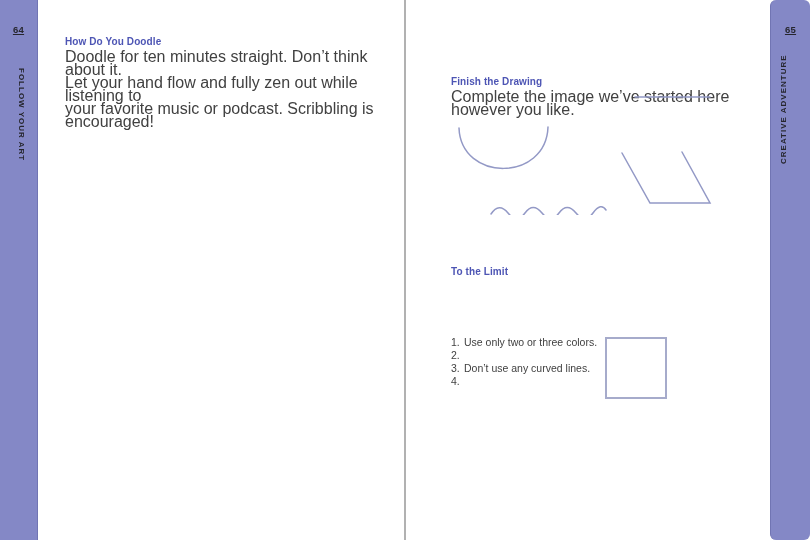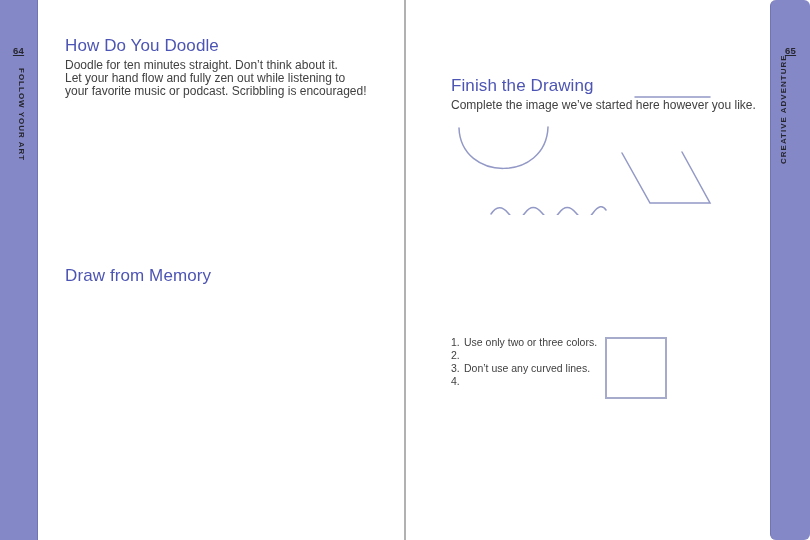--- a/index.html
+++ b/index.html
@@ -14,21 +14,21 @@
 
   
   .sidebar {
     position: absolute; top: 0; height: 540px;
     background: #8488c6;
   }
   .sidebar.left  { left: 0;    width: 38px; border-right: 1px solid #7175b3; }
   .sidebar.right { left: 770px; width: 40px; border-left: 1px solid #7175b3; border-radius: 6px; }
 
   .page-num {
-    position: absolute; top: 45px; left: 50%;
+    position: absolute; top: 24px; left: 50%;
     transform: translateX(-50%);
     font-size: 9.5px; font-weight: bold; color: #26262e;
     text-decoration: underline;
     letter-spacing: 0.3px;
   }
 
   .v-label {
     position: absolute;
     white-space: nowrap;
     font-size: 8px; font-weight: bold; color: #26262e;
@@ -46,26 +46,26 @@
 
   
   .section { position: absolute; width: 315px; }
   #sec-doodle { left: 65px;  top: 36px; }
   #sec-memory { left: 65px;  top: 266px; }
   #sec-finish { left: 451px; top: 36px; margin-top: 40px; }
   #sec-limit  { left: 451px; top: 266px; }
 
   .section h3 {
     margin: 0 0 3px 0;
-    font-size: 17px; font-weight: normal;
+    font-size: 10px; font-weight: bold;
     color: #4d55b4; letter-spacing: 0.1px;
   }
   .section p {
     margin: 0;
-    font-size: 12px; line-height: 13px;
+    font-size: 16px; line-height: 13px;
     color: #414141;
     white-space: pre-line;
   }
 
   
   .limit-list {
     position: absolute; left: 451px; top: 336px; width: 152px;
     font-size: 10.5px; line-height: 13px; color: #414141;
   }
   .li { display: flex; }
@@ -100,36 +100,36 @@
   <div class="spine"></div>
 
   <section class="section" id="sec-doodle">
     <h3>How Do You Doodle</h3>
     <p>Doodle for ten minutes straight. Don’t think about it.
 Let your hand flow and fully zen out while listening to
 your favorite music or podcast. Scribbling is encouraged!</p>
   </section>
 
   <section class="section" id="sec-memory">
-    <h3>Draw from Memory</h3>
   </section>
 
   <section class="section" id="sec-finish">
     <h3>Finish the Drawing</h3>
     <p>Complete the image we’ve started here however you like.</p>
   </section>
 
   <svg class="finish-svg" width="290" height="130" viewBox="440 85 290 130" fill="none" stroke="#9399c6" stroke-width="1.5" stroke-linecap="round">
     <path d="M459,128 C461,182 546,182 548,127"></path>
     <path d="M491,214 Q499,202 508,213 T525,213 T542,213 T559,213 T576,213 T593,213 T606,210"></path>
     <path d="M635,97 L710,97"></path>
     <path d="M622,153 L650,203 L710,203 L682,152"></path>
   </svg>
 
   <section class="section" id="sec-limit">
+    <h3>To the Limit</h3>
   </section>
 
   <div class="limit-list">
     <div class="li">
       <span class="num">1.</span>
       <span class="text">Use only two or three colors.</span>
     </div>
     <div class="li">
       <span class="num">2.</span>
     </div>

